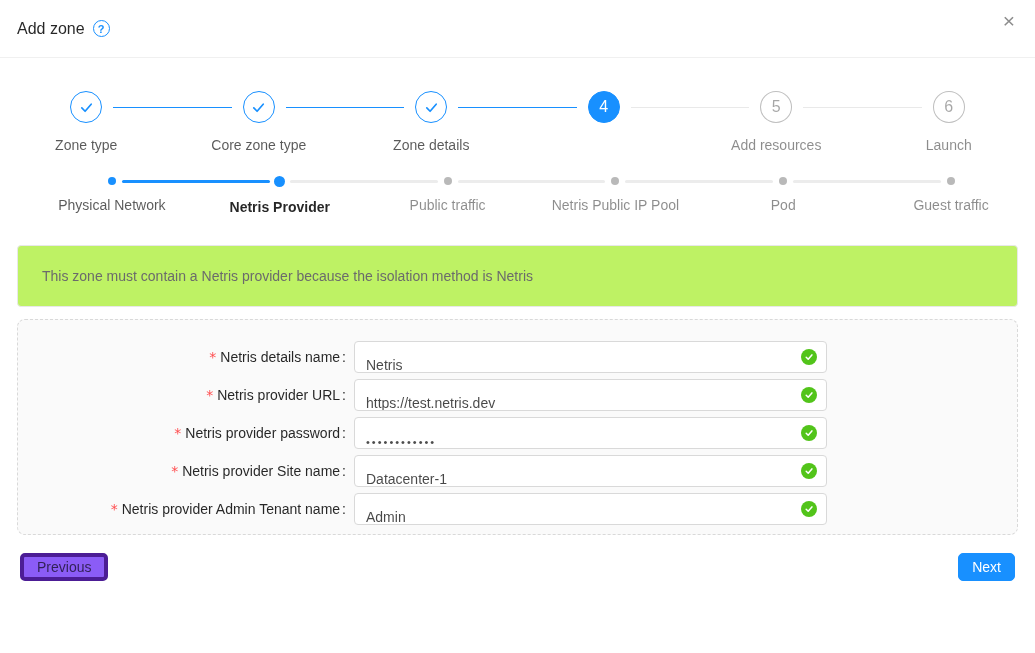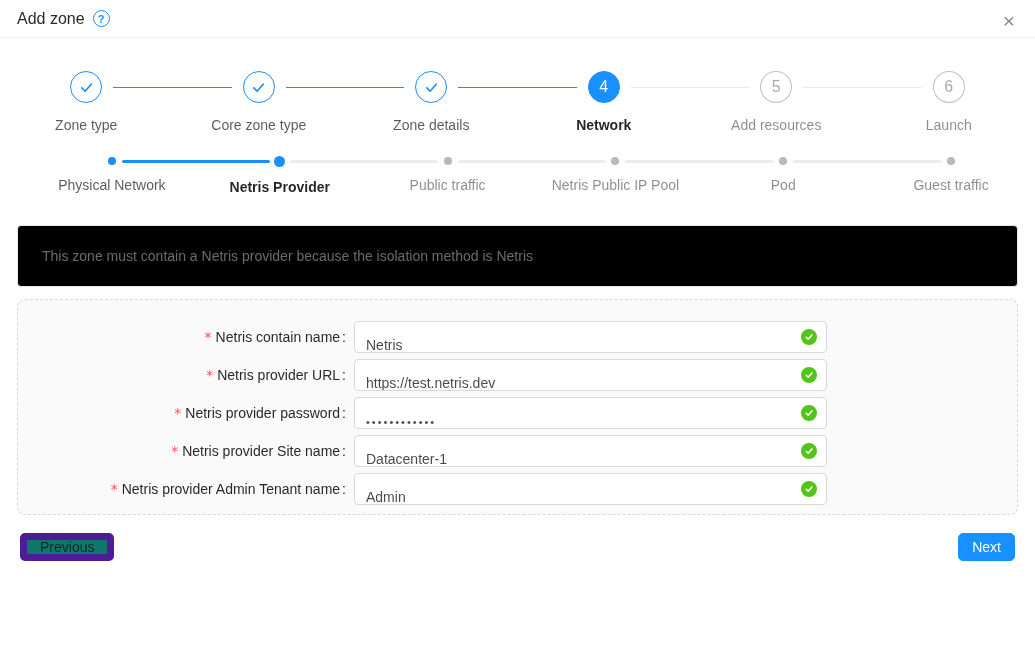--- a/index.html
+++ b/index.html
@@ -1,20 +1,20 @@
 <!DOCTYPE html>
 <html><head>
 <meta charset="utf-8">
 <style>
   * { margin:0; padding:0; box-sizing:border-box; }
   html,body { width:1035px; height:653px; background:#fff; overflow:hidden;
     font-family:"Liberation Sans","DejaVu Sans",sans-serif; }
 
   
-  .header { height:38px; display:flex; align-items:center; padding:0 17px;
+  .header { height:58px; display:flex; align-items:center; padding:0 17px;
     border-bottom:1px solid #f0f0f0; position:relative; }
   .title { font-size:16px; font-weight:500; color:rgba(0,0,0,.85); }
   .help-icon { width:17px; height:17px; border:1.4px solid #1890ff; border-radius:50%;
     color:#1890ff; font-size:11px; font-weight:700; display:inline-flex;
     align-items:center; justify-content:center; margin-left:8px; cursor:pointer; }
   .close-btn { position:absolute; right:14px; top:8px; font-size:21px; line-height:1;
     color:#8c8c8c; cursor:pointer; padding:2px 6px; font-weight:400; }
 
   
   .steps { display:flex; margin-top:33px; }
@@ -42,21 +42,21 @@
   .substep.finish .substep-title { color:rgba(0,0,0,.65); }
   .substep.process .substep-title { color:rgba(0,0,0,.85); font-weight:600; }
   .substep.wait .substep-title { color:rgba(0,0,0,.45); }
   .substep:not(:last-child)::after { content:""; position:absolute; top:3px;
     left:calc(50% + 10px); right:calc(-50% + 10px); height:3px; border-radius:2px;
     background:#ececec; }
   .substep.finish:not(:last-child)::after { background:#1890ff; }
 
   
   .notice { margin:30px 17px 0; border:1px solid #e8e8e8; border-radius:4px;
-    padding:22px 24px; font-size:14px; color:#6b6b6b; background:#000000; }
+    padding:22px 24px; font-size:14px; color:#6b6b6b; background:#bef264; }
 
   
   .form-panel { margin:12px 17px 0; border:1px dashed #d9d9d9; border-radius:8px;
     background:#fafafa; padding:21px 0 3px; }
   .form-row { display:flex; margin-bottom:6px; }
   .form-label { width:336px; text-align:right; padding-right:8px; line-height:32px;
     font-size:14px; color:rgba(0,0,0,.85); white-space:nowrap; }
   .req { color:#ff4d4f; margin-right:4px; font-family:"DejaVu Sans",sans-serif; }
   .colon { margin-left:2px; }
   .form-input { width:473px; height:32px; background:#fff; border:1px solid #d9d9d9;
@@ -68,21 +68,21 @@
     justify-content:center; }
   .caret { display:inline-block; width:1px; height:16px; background:#333;
     vertical-align:-3px; margin-left:1px; animation:blink 1s step-end infinite; }
   @keyframes blink { 50% { opacity:0; } }
 
   
   .footer { margin:18px 20px 0; display:flex; justify-content:space-between; }
   .btn { height:28px; padding:0 13px; border-radius:5px; font-size:14px;
     display:inline-flex; align-items:center; cursor:pointer;
     font-family:"Liberation Sans","DejaVu Sans",sans-serif; }
-  .btn-default { background:#0f766e; border:7px solid #4c1d95; color:rgba(0,0,0,.65); }
+  .btn-default { background:#8b5cf6; border:4px solid #4c1d95; color:rgba(0,0,0,.65); }
   .btn-primary { background:#1890ff; border:1px solid #1890ff; color:#fff; }
 </style>
 </head>
 <body>
 
 <div class="header">
   <span class="title">Add zone</span>
   <span class="help-icon">?</span>
   <span class="close-btn">×</span>
 </div>
@@ -107,21 +107,20 @@
   <div class="step finish">
     <div class="step-icon">
       <svg width="15" height="15" viewBox="0 0 16 16">
           <path d="M3 8.5 L6.5 12 L13 4.5" fill="none" stroke="#1890ff" stroke-width="1.8" stroke-linecap="round" stroke-linejoin="round"></path>
         </svg>
     </div>
     <div class="step-title">Zone details</div>
   </div>
   <div class="step process">
     <div class="step-icon">4</div>
-    <div class="step-title">Network</div>
   </div>
   <div class="step wait">
     <div class="step-icon">5</div>
     <div class="step-title">Add resources</div>
   </div>
   <div class="step wait">
     <div class="step-icon">6</div>
     <div class="step-title">Launch</div>
   </div>
 </div>
@@ -151,21 +150,21 @@
     <div class="dot"></div>
     <div class="substep-title">Guest traffic</div>
   </div>
 </div>
 
 <div class="notice">This zone must contain a Netris provider because the isolation method is Netris</div>
 
 <div class="form-panel">
 
   <div class="form-row">
-    <div class="form-label"><span class="req">*</span><span>Netris contain name</span><span class="colon">:</span></div>
+    <div class="form-label"><span class="req">*</span><span>Netris details name</span><span class="colon">:</span></div>
     <div class="form-input">
       <span class="input-value">Netris</span>
       <span class="valid-badge">
           <svg width="10" height="10" viewBox="0 0 10 10">
             <path d="M2.2 5.3 L4.2 7.3 L7.9 2.9" fill="none" stroke="#fff" stroke-width="1.5" stroke-linecap="round" stroke-linejoin="round"></path>
           </svg>
         </span>
     </div>
   </div>
 

